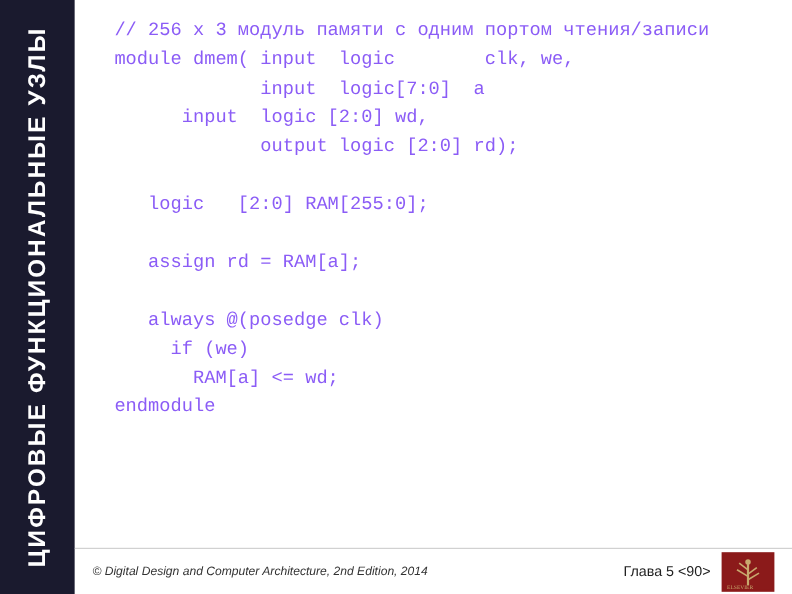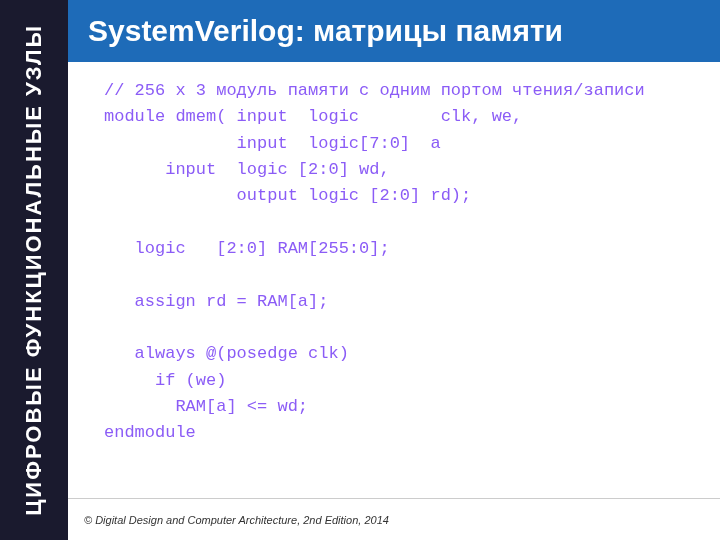--- a/index.html
+++ b/index.html
@@ -125,36 +125,52 @@
   </style>
 </head>
 <body>
 
 <div class="sidebar">
   <span class="sidebar-text">ЦИФРОВЫЕ ФУНКЦИОНАЛЬНЫЕ УЗЛЫ</span>
 </div>
 
 <div class="main">
 
-  <div class="title-bar">SystemVerilog: матрицы памяти</div>
 
   <div class="code-area">
     <pre>// 256 x 3 модуль памяти с одним портом чтения/записи
 module dmem( input  logic        clk, we,
              input  logic[7:0]  a
       input  logic [2:0] wd,
              output logic [2:0] rd);
 
    logic   [2:0] RAM[255:0];
 
    assign rd = RAM[a];
 
    always @(posedge clk)
      if (we)
        RAM[a] &lt;= wd;
 endmodule</pre>
   </div>
 
   <div class="footer">
     <span class="footer-left">© Digital Design and Computer Architecture, 2nd Edition, 2014</span>
+    <div class="footer-right">
+      <span class="footer-chapter">Глава 5 &lt;90&gt;</span>
+      <div class="elsevier-logo">
+
+        <svg viewBox="0 0 44 32" xmlns="http://www.w3.org/2000/svg">
+          <rect width="44" height="32" fill="#8B1A1A"></rect>
+
+          <line x1="22" y1="28" x2="22" y2="8" stroke="#c8a96e" stroke-width="2"></line>
+          <line x1="22" y1="14" x2="14" y2="8" stroke="#c8a96e" stroke-width="1.5"></line>
+          <line x1="22" y1="18" x2="30" y2="12" stroke="#c8a96e" stroke-width="1.5"></line>
+          <line x1="22" y1="20" x2="12" y2="14" stroke="#c8a96e" stroke-width="1.5"></line>
+          <line x1="22" y1="23" x2="32" y2="17" stroke="#c8a96e" stroke-width="1.5"></line>
+          <circle cx="22" cy="7" r="2.5" fill="#c8a96e"></circle>
+          <text x="3" y="31" font-size="5" fill="#c8a96e" font-family="serif">ELSEVIER</text>
+        </svg>
+      </div>
+    </div>
   </div>
 
 </div>
 
 </body></html>

